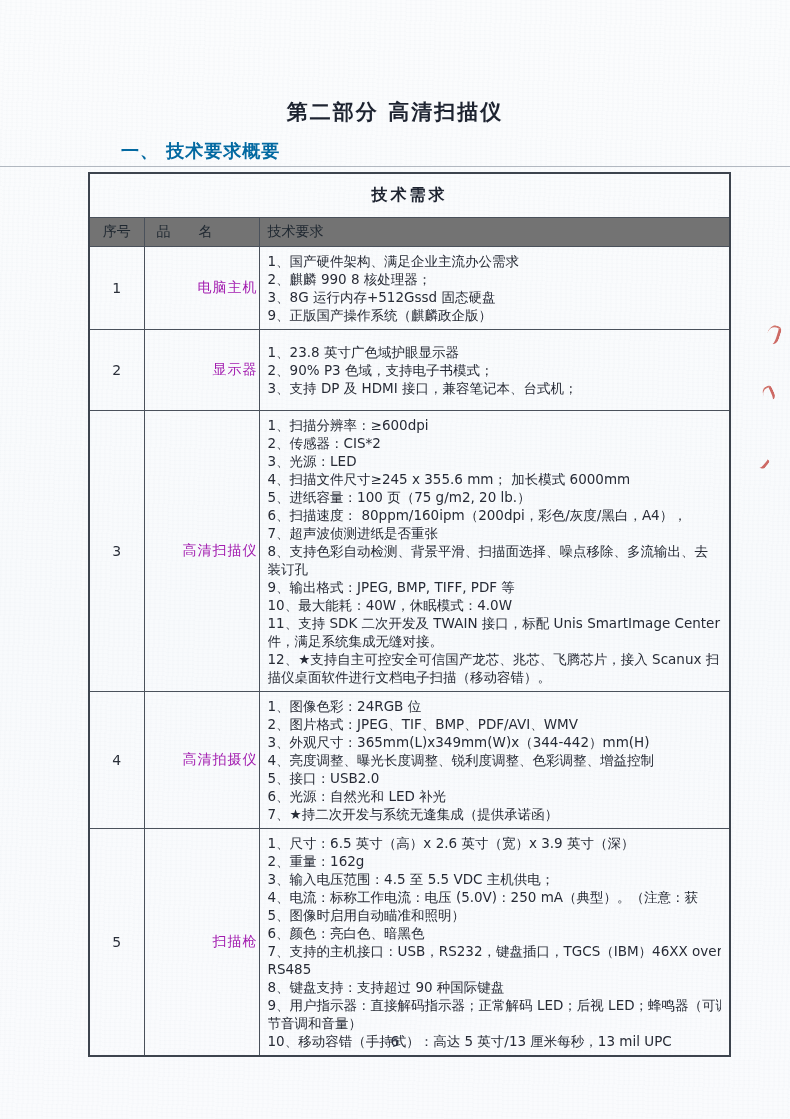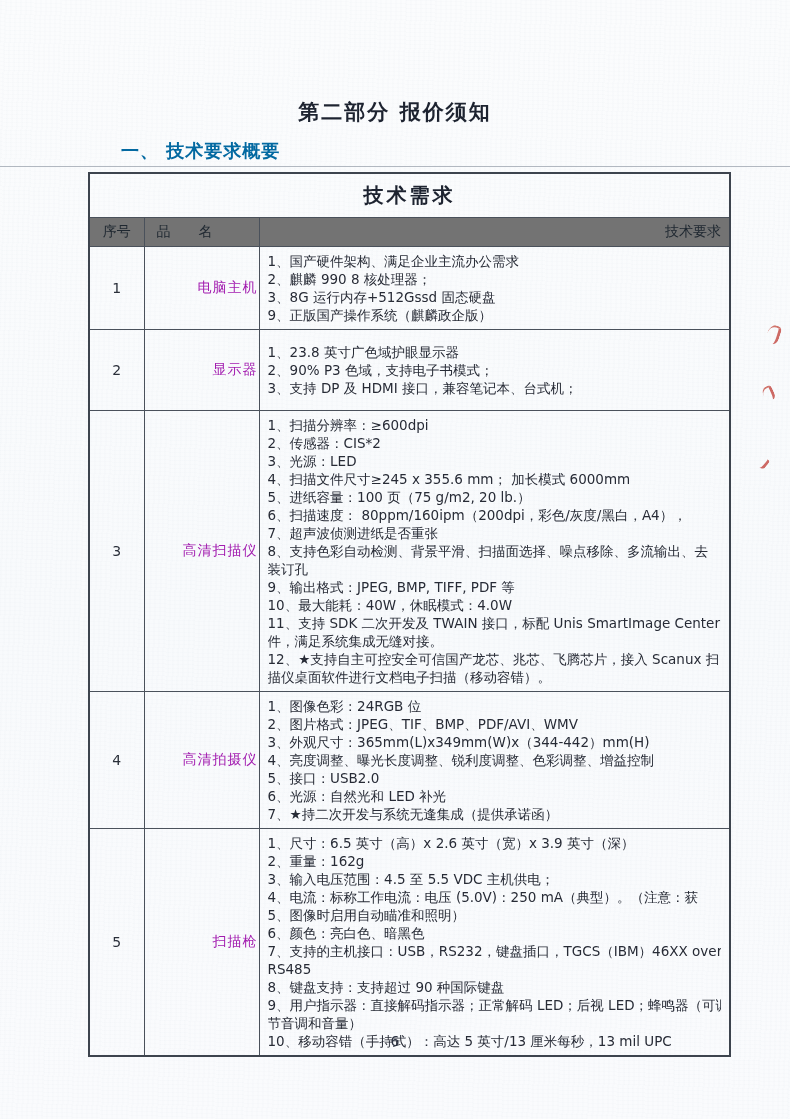--- a/index.html
+++ b/index.html
@@ -35,30 +35,30 @@
     border-collapse:collapse;table-layout:fixed;
     background:transparent;
   }
   table.req-table td{
     border:1px solid #4a515b;
     vertical-align:middle;
     font-size:14px;
   }
   table.req-table{border:2px solid #3d444e;}
   tr.title-row td{
-    height:41px;text-align:center;font-size:20px;font-weight:bold;
+    height:41px;text-align:center;font-size:16px;font-weight:bold;
     color:#1d2330;letter-spacing:3px;
   }
   tr.head-row td{
     height:24px;background:#737373;color:#1e2730;
     padding:2px 8px;font-size:14px;
   }
   tr.head-row td.h-no{text-align:center;padding:2px 2px;}
   tr.head-row td.h-name{text-align:left;padding-left:12px;margin-left:29px;}
-  tr.head-row td.h-req{text-align:right;}
+  tr.head-row td.h-req{text-align:left;}
   td.cell-no{text-align:center;color:#2a2f3a;}
   td.cell-name{text-align:right;color:#a21caf;letter-spacing:1px;}
   td.cell-req{padding:5px 8px;}
   .req-line{
     font-size:13.5px;line-height:18px;color:#272b36;
     white-space:nowrap;overflow:hidden;
   }
   tr.row-0{height:80px;}
   tr.row-1{height:81px;}
   tr.row-2{height:275px;}
@@ -81,21 +81,21 @@
   .frag-2{left:763px;top:386px;}
   .frag-2 .blob{transform:rotate(-24deg);width:8px;height:13px;}
   .frag-3{left:756px;top:456px;}
   .frag-3 .blob{transform:rotate(40deg);width:9px;height:12px;border-top:none;}
 </style>
 </head>
 <body>
 
 <div class="scan-noise"></div>
 
-<div class="part-title">第二部分 报价须知</div>
+<div class="part-title">第二部分 高清扫描仪</div>
 
 <div class="section-heading">一、 技术要求概要</div>
 
 <div class="heading-rule"></div>
 
 <table class="req-table">
   <colgroup>
     <col style="width:55px">
     <col style="width:115px">
     <col style="width:471px">

